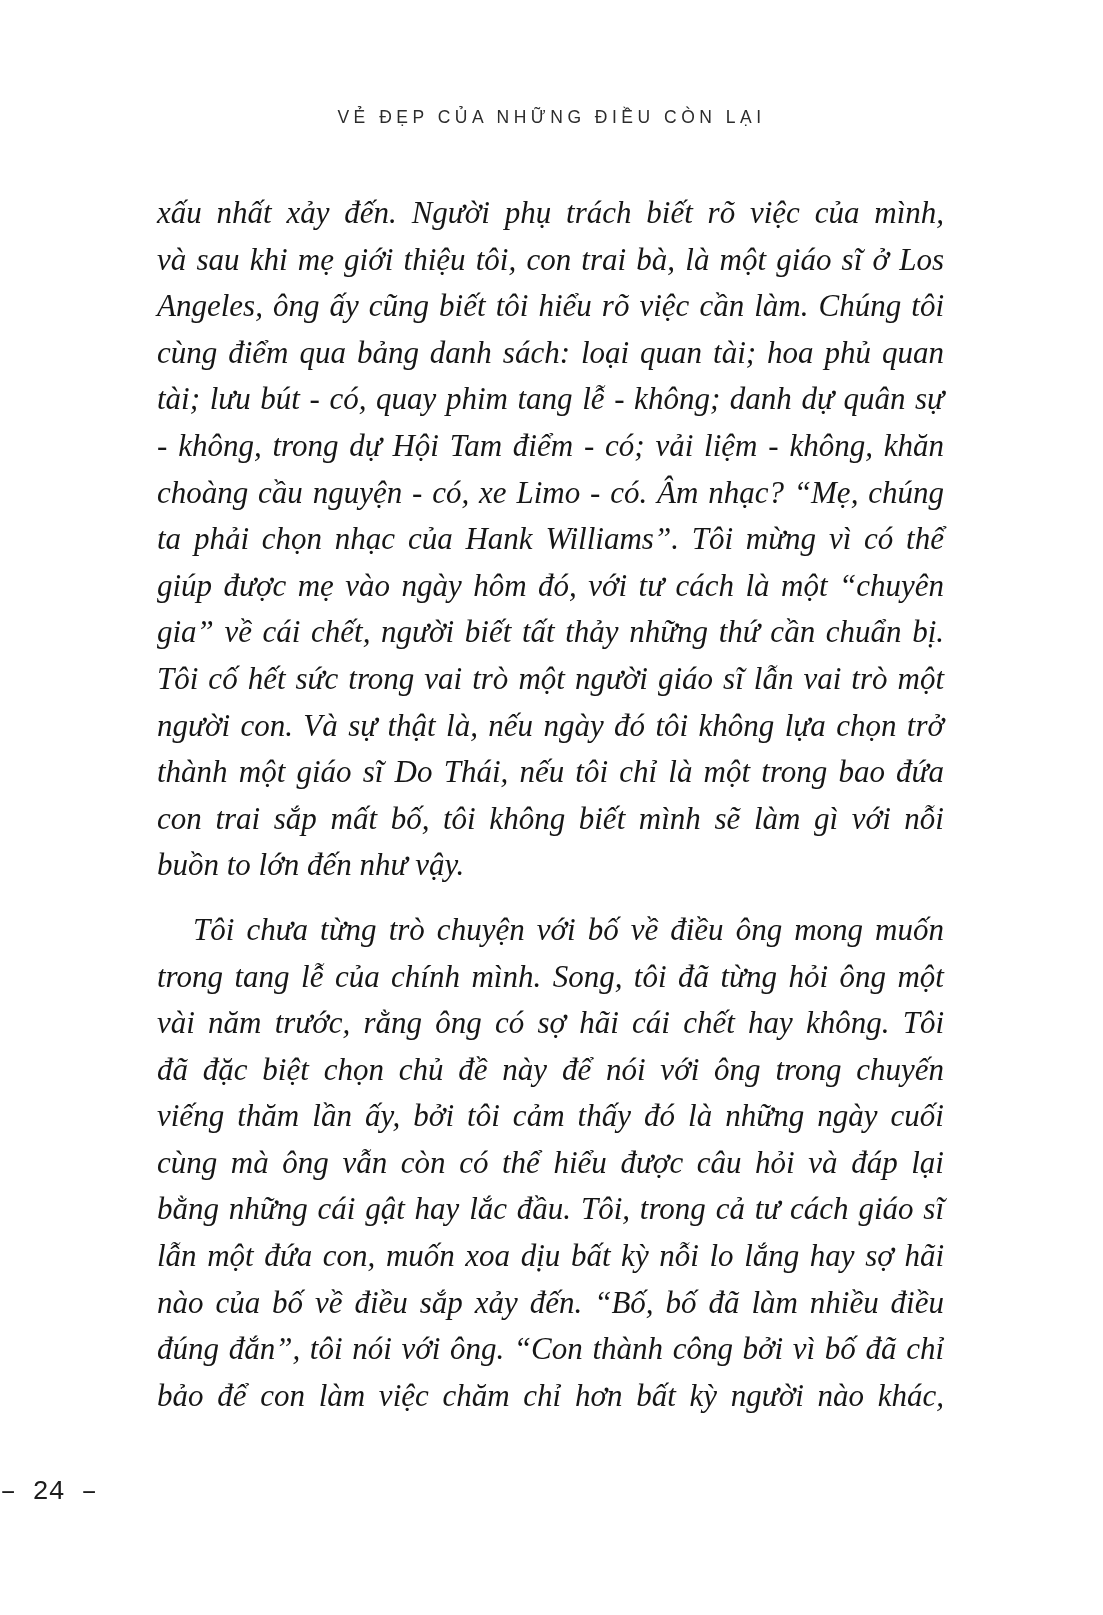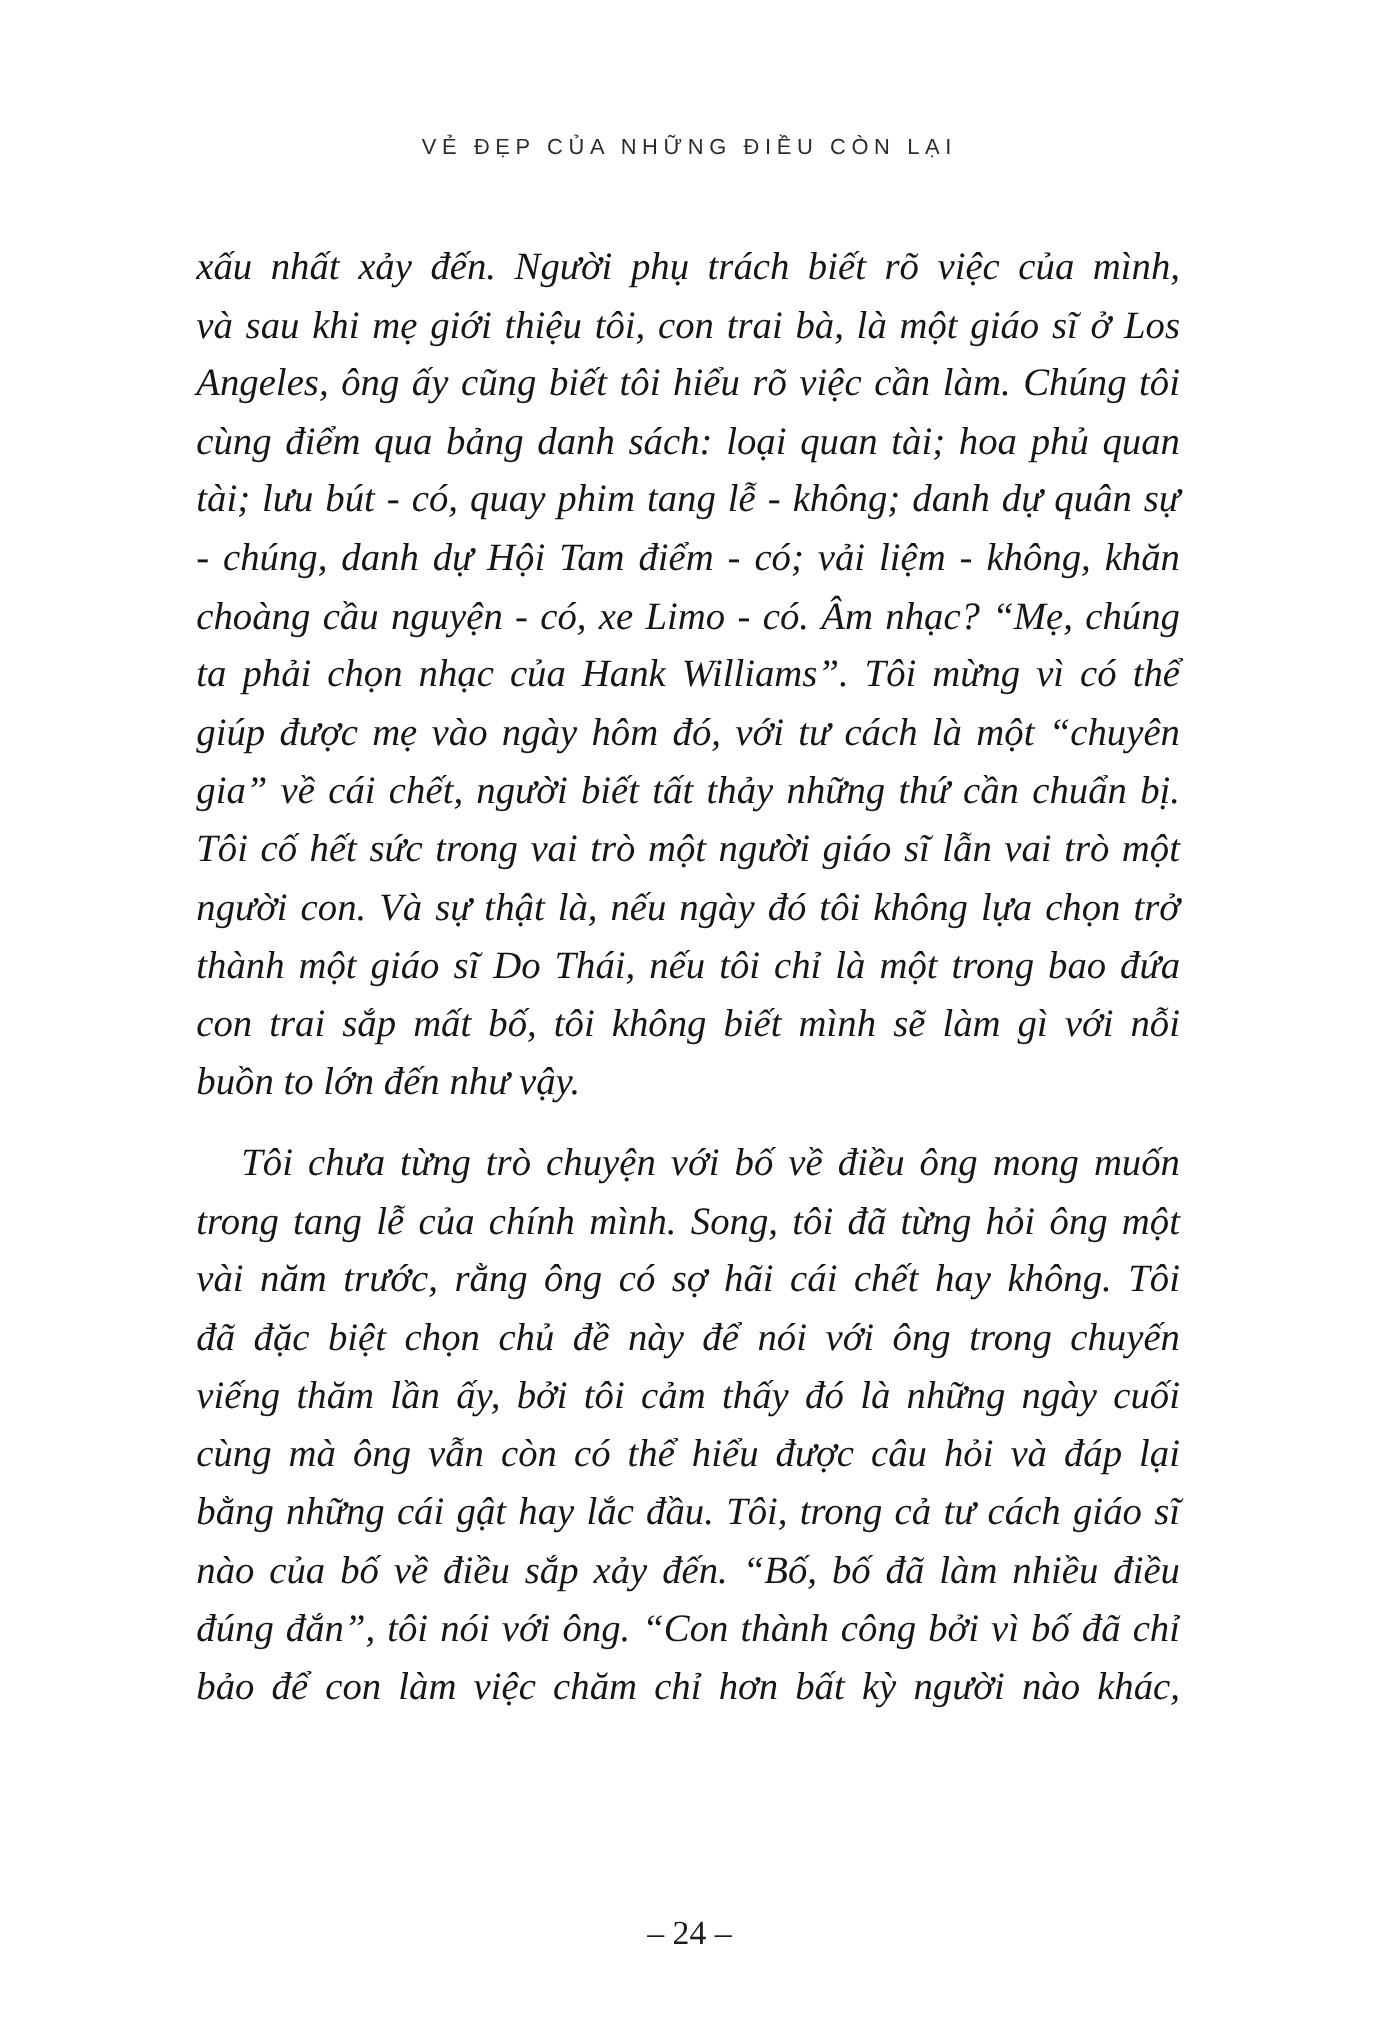--- a/index.html
+++ b/index.html
@@ -54,63 +54,63 @@
   .line.no-justify-last {
     text-align-last: left;
   }
 
   .line.indent {
     text-indent: 36px;
   }
 
   .page-footer {
     position: absolute;
-    top: 1531px;
+    top: 1477px;
     left: 0;
     width: 100%;
-    text-align: center;
-    font-family: Liberation Serif, serif;
+    font-family: Liberation Mono, monospace;
     font-size: 27px;
     font-weight: 500;
     color: #1c1c1c;
   }
 </style>
 </head>
 <body>
 
 <div class="page">
 
   <div class="running-header">VẺ ĐẸP CỦA NHỮNG ĐIỀU CÒN LẠI</div>
 
   <div class="body-text" id="body-text">
       <div class="paragraph">
         <div class="line">xấu nhất xảy đến. Người phụ trách biết rõ việc của mình,</div>
         <div class="line">và sau khi mẹ giới thiệu tôi, con trai bà, là một giáo sĩ ở Los</div>
         <div class="line">Angeles, ông ấy cũng biết tôi hiểu rõ việc cần làm. Chúng tôi</div>
         <div class="line">cùng điểm qua bảng danh sách: loại quan tài; hoa phủ quan</div>
         <div class="line">tài; lưu bút - có, quay phim tang lễ - không; danh dự quân sự</div>
-        <div class="line">- chúng, danh dự Hội Tam điểm - có; vải liệm - không, khăn</div>
+        <div class="line">- không, trong dự Hội Tam điểm - có; vải liệm - không, khăn</div>
         <div class="line">choàng cầu nguyện - có, xe Limo - có. Âm nhạc? “Mẹ, chúng</div>
         <div class="line">ta phải chọn nhạc của Hank Williams”. Tôi mừng vì có thể</div>
         <div class="line">giúp được mẹ vào ngày hôm đó, với tư cách là một “chuyên</div>
         <div class="line">gia” về cái chết, người biết tất thảy những thứ cần chuẩn bị.</div>
         <div class="line">Tôi cố hết sức trong vai trò một người giáo sĩ lẫn vai trò một</div>
         <div class="line">người con. Và sự thật là, nếu ngày đó tôi không lựa chọn trở</div>
         <div class="line">thành một giáo sĩ Do Thái, nếu tôi chỉ là một trong bao đứa</div>
         <div class="line">con trai sắp mất bố, tôi không biết mình sẽ làm gì với nỗi</div>
         <div class="line no-justify-last">buồn to lớn đến như vậy.</div>
       </div>
       <div class="paragraph">
         <div class="line indent">Tôi chưa từng trò chuyện với bố về điều ông mong muốn</div>
         <div class="line">trong tang lễ của chính mình. Song, tôi đã từng hỏi ông một</div>
         <div class="line">vài năm trước, rằng ông có sợ hãi cái chết hay không. Tôi</div>
         <div class="line">đã đặc biệt chọn chủ đề này để nói với ông trong chuyến</div>
         <div class="line">viếng thăm lần ấy, bởi tôi cảm thấy đó là những ngày cuối</div>
         <div class="line">cùng mà ông vẫn còn có thể hiểu được câu hỏi và đáp lại</div>
         <div class="line">bằng những cái gật hay lắc đầu. Tôi, trong cả tư cách giáo sĩ</div>
+        <div class="line">lẫn một đứa con, muốn xoa dịu bất kỳ nỗi lo lắng hay sợ hãi</div>
         <div class="line">nào của bố về điều sắp xảy đến. “Bố, bố đã làm nhiều điều</div>
         <div class="line">đúng đắn”, tôi nói với ông. “Con thành công bởi vì bố đã chỉ</div>
         <div class="line">bảo để con làm việc chăm chỉ hơn bất kỳ người nào khác,</div>
       </div>
     </div>
 
   <div class="page-footer">– 24 –</div>
 
 </div>
 

